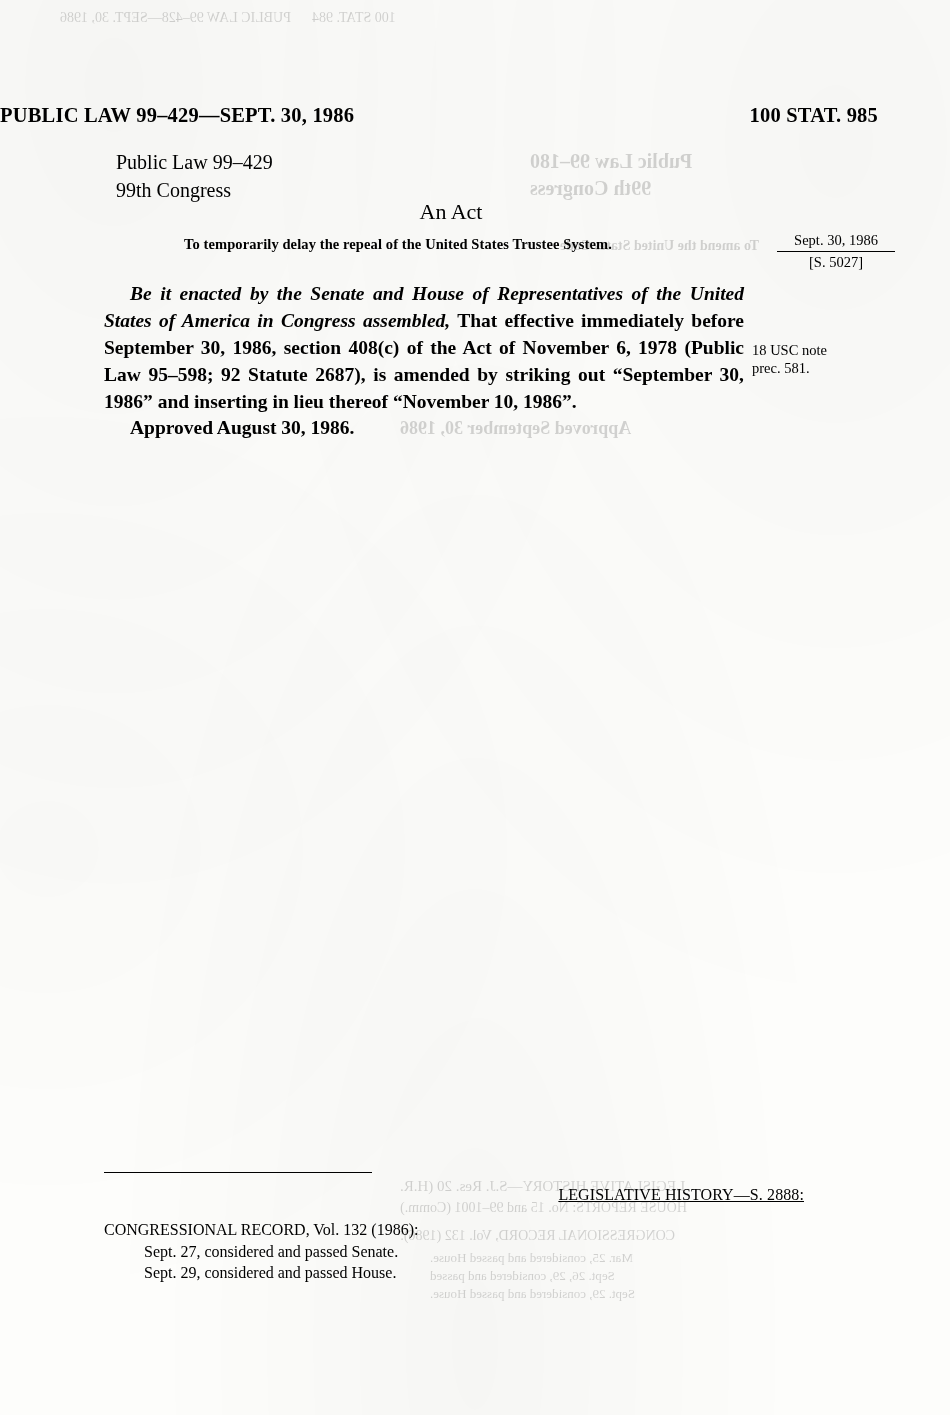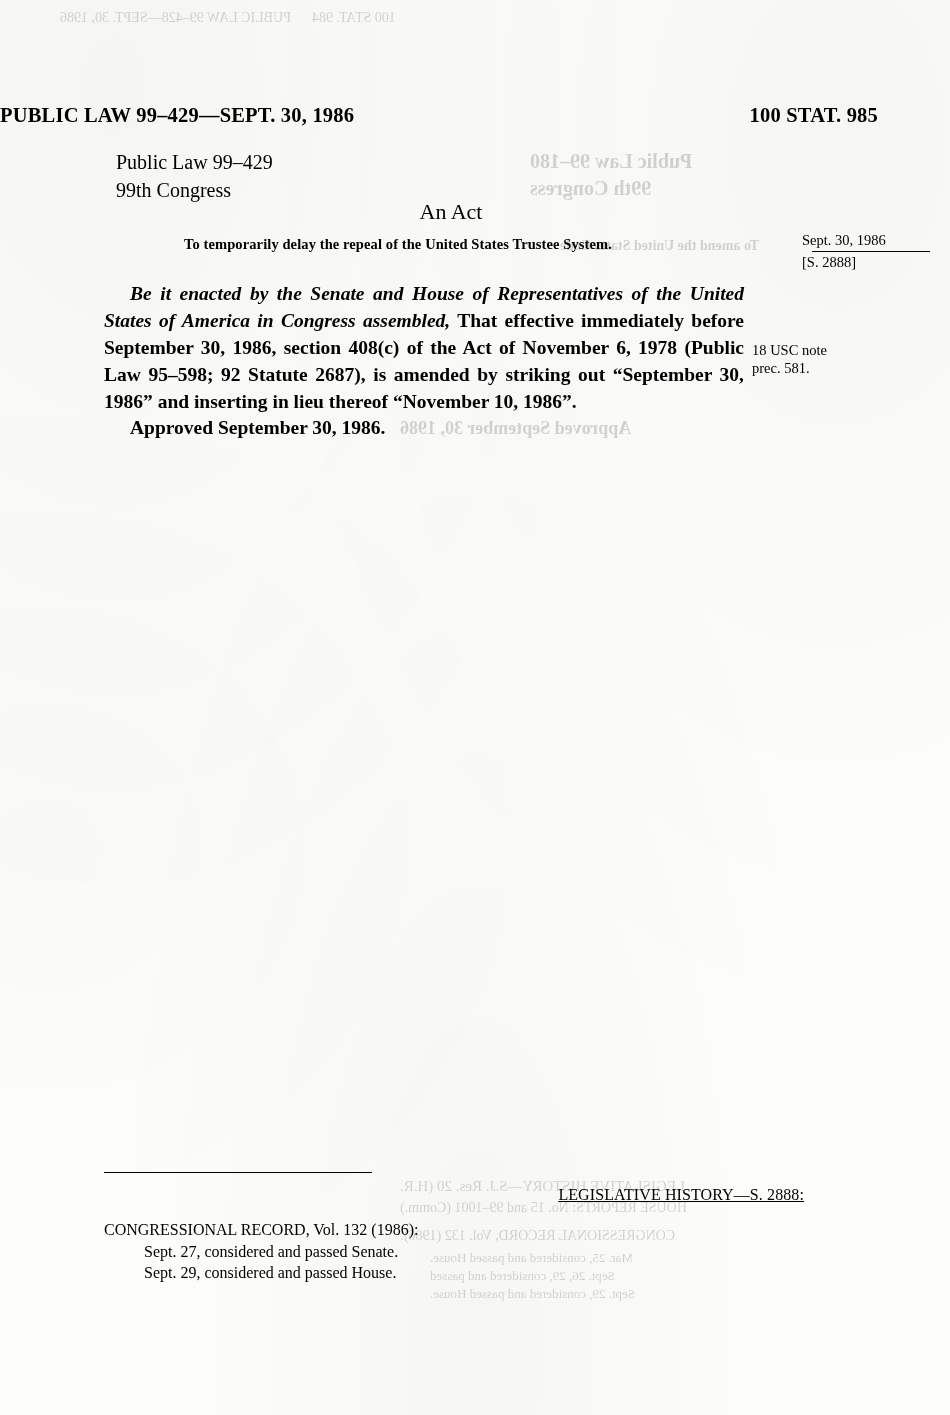--- a/index.html
+++ b/index.html
@@ -85,23 +85,23 @@
     width: 588px;
     text-align: center;
     font-size: 14.5px;
     font-weight: 700;
     letter-spacing: 0.1px;
   }
 
   .side-date {
     position: absolute;
     top: 232px;
-    left: 802px;
+    left: 767px;
     width: 138px;
-    text-align: left;
+    text-align: center;
     font-size: 14.5px;
   }
   .side-date .rule {
     border-bottom: 1px solid #000;
     width: 118px;
     margin: 2px auto 2px auto;
   }
   .side-date .bill {
     font-size: 14.5px;
   }
@@ -204,33 +204,33 @@
     <div>99th Congress</div>
   </div>
 
   <div class="an-act">An Act</div>
 
   <div class="act-title">To temporarily delay the repeal of the United States Trustee System.</div>
 
   <div class="side-date">
     <div>Sept. 30, 1986</div>
     <div class="rule"></div>
-    <div class="bill">[S. 2888]</div>
+    <div class="bill">[S. 5027]</div>
   </div>
 
   <div class="body-text">
     <span class="indent"></span><span class="lead">Be it enacted by the Senate and House of Representatives of the United States of America in Congress assembled,</span><b> That effective immediately before September 30, 1986, section 408(c) of the Act of November 6, 1978 (Public Law 95–598; 92 Statute 2687), is amended by striking out “September 30, 1986” and inserting in lieu thereof “November 10, 1986”.</b>
   </div>
 
   <div class="margin-note">
     <div>18 USC note</div>
     <div>prec. 581.</div>
   </div>
 
-  <div class="approved">Approved September 30, 1986.</div>
+  <div class="approved">Approved August 30, 1986.</div>
 
   <div class="leg-hist">
     <div class="hr"></div>
     <div class="hist-title">LEGISLATIVE HISTORY—S. 2888:</div>
     <div class="cr">CONGRESSIONAL RECORD, Vol. 132 (1986):</div>
     <div class="sub">Sept. 27, considered and passed Senate.</div>
     <div class="sub">Sept. 29, considered and passed House.</div>
   </div>
 
 </div>

